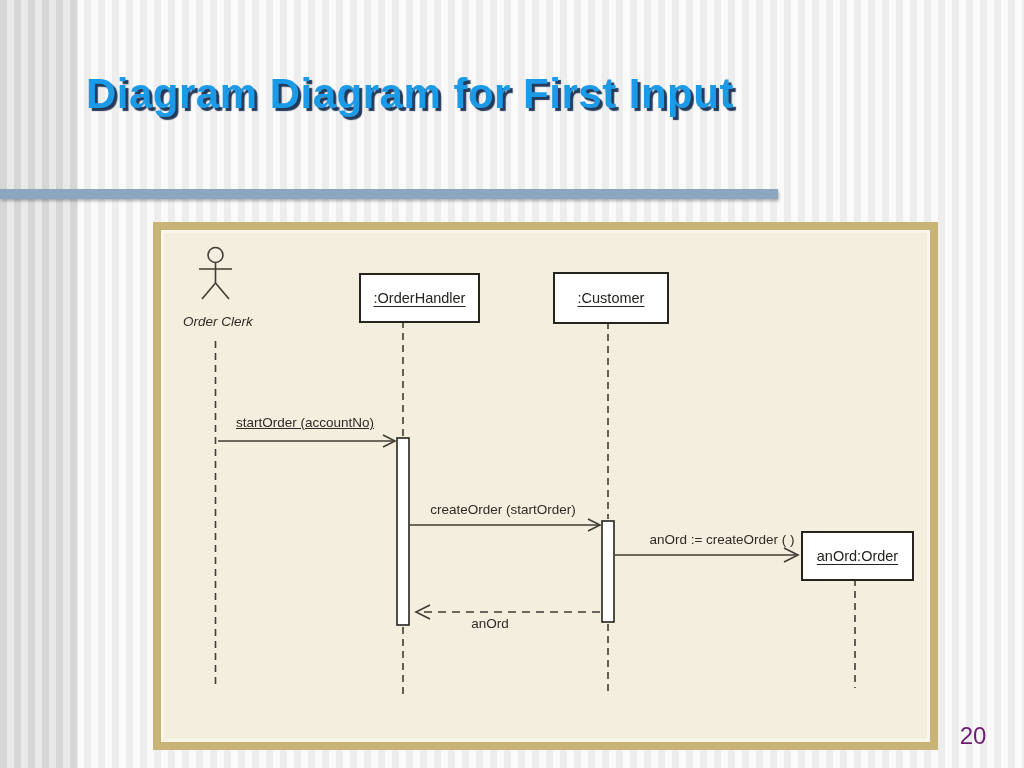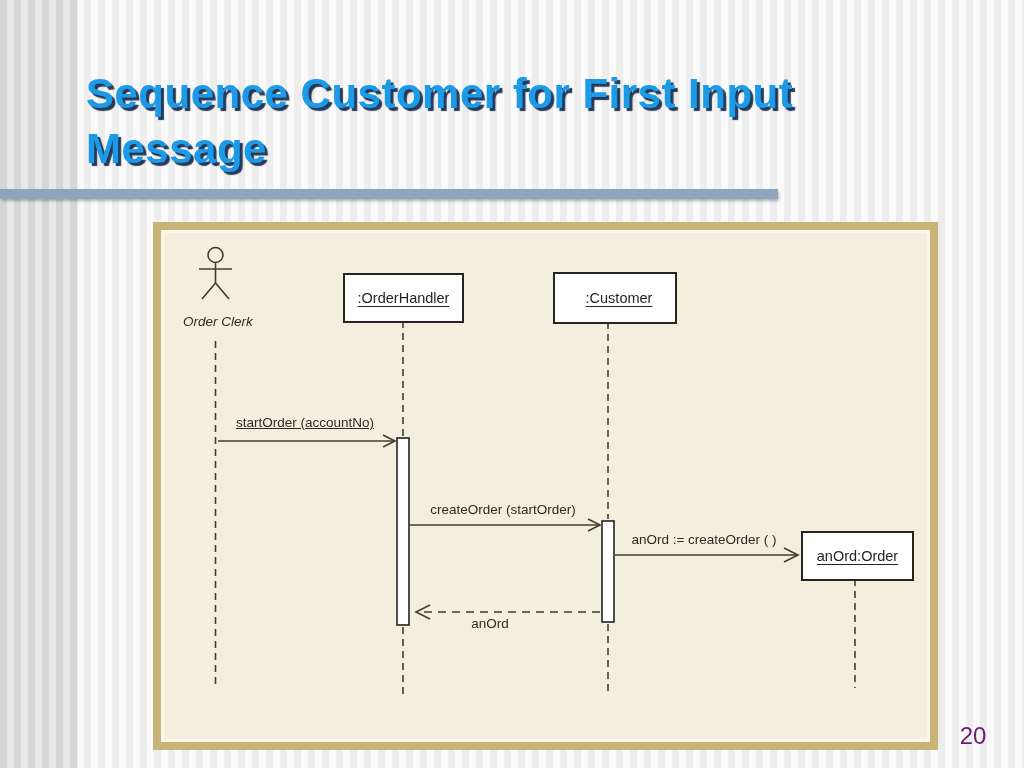--- a/index.html
+++ b/index.html
@@ -49,22 +49,21 @@
   }
 </style>
 </head>
 <body>
 
 <div>
 
   <div class="left-band"></div>
 
   <h1 class="title">
-    <span>Sequence Customer for First Input</span>
-    <span>Message</span>
+    <span>Diagram Diagram for First Input</span>
   </h1>
 
   <div class="rule"></div>
 
   <div class="frame">
     <div class="canvas">
 
       <svg width="769" height="512" viewBox="161 230 769 512">
         <g stroke="#403d35" stroke-width="1.6" fill="none">
 
@@ -100,33 +99,33 @@
           </g>
           <g>
             <line x1="600" y1="612" x2="418" y2="612" stroke-dasharray="8 6"></line>
             <polyline points="430,605 416,612 430,619"></polyline>
           </g>
         </g>
       </svg>
 
       <div class="dlabel" style="left:4px;top:84px;width:106px;font-style:italic;">Order Clerk</div>
 
-      <div class="obj-box" style="left:182px;top:43px;width:117px;height:46px;">
+      <div class="obj-box" style="left:198px;top:43px;width:117px;height:46px;">
         <span>:OrderHandler</span>
       </div>
-      <div class="obj-box" style="left:392px;top:42px;width:112px;height:48px;padding-left:8px;">
+      <div class="obj-box" style="left:392px;top:42px;width:112px;height:48px;">
         <span>:Customer</span>
       </div>
       <div class="obj-box" style="left:640px;top:301px;width:109px;height:46px;">
         <span>anOrd:Order</span>
       </div>
 
       <div class="dlabel" style="left:44px;top:185px;width:200px;text-decoration:underline;">startOrder (accountNo)</div>
       <div class="dlabel" style="left:242px;top:272px;width:200px;">createOrder (startOrder)</div>
-      <div class="dlabel" style="left:443px;top:302px;width:200px;">anOrd := createOrder ( )</div>
+      <div class="dlabel" style="left:443px;top:302px;width:200px;padding-left:18px;">anOrd := createOrder ( )</div>
       <div class="dlabel" style="left:279px;top:386px;width:100px;">anOrd</div>
 
     </div>
   </div>
 
   <div class="page-num">20</div>
 
 </div>
 
 </body></html>

